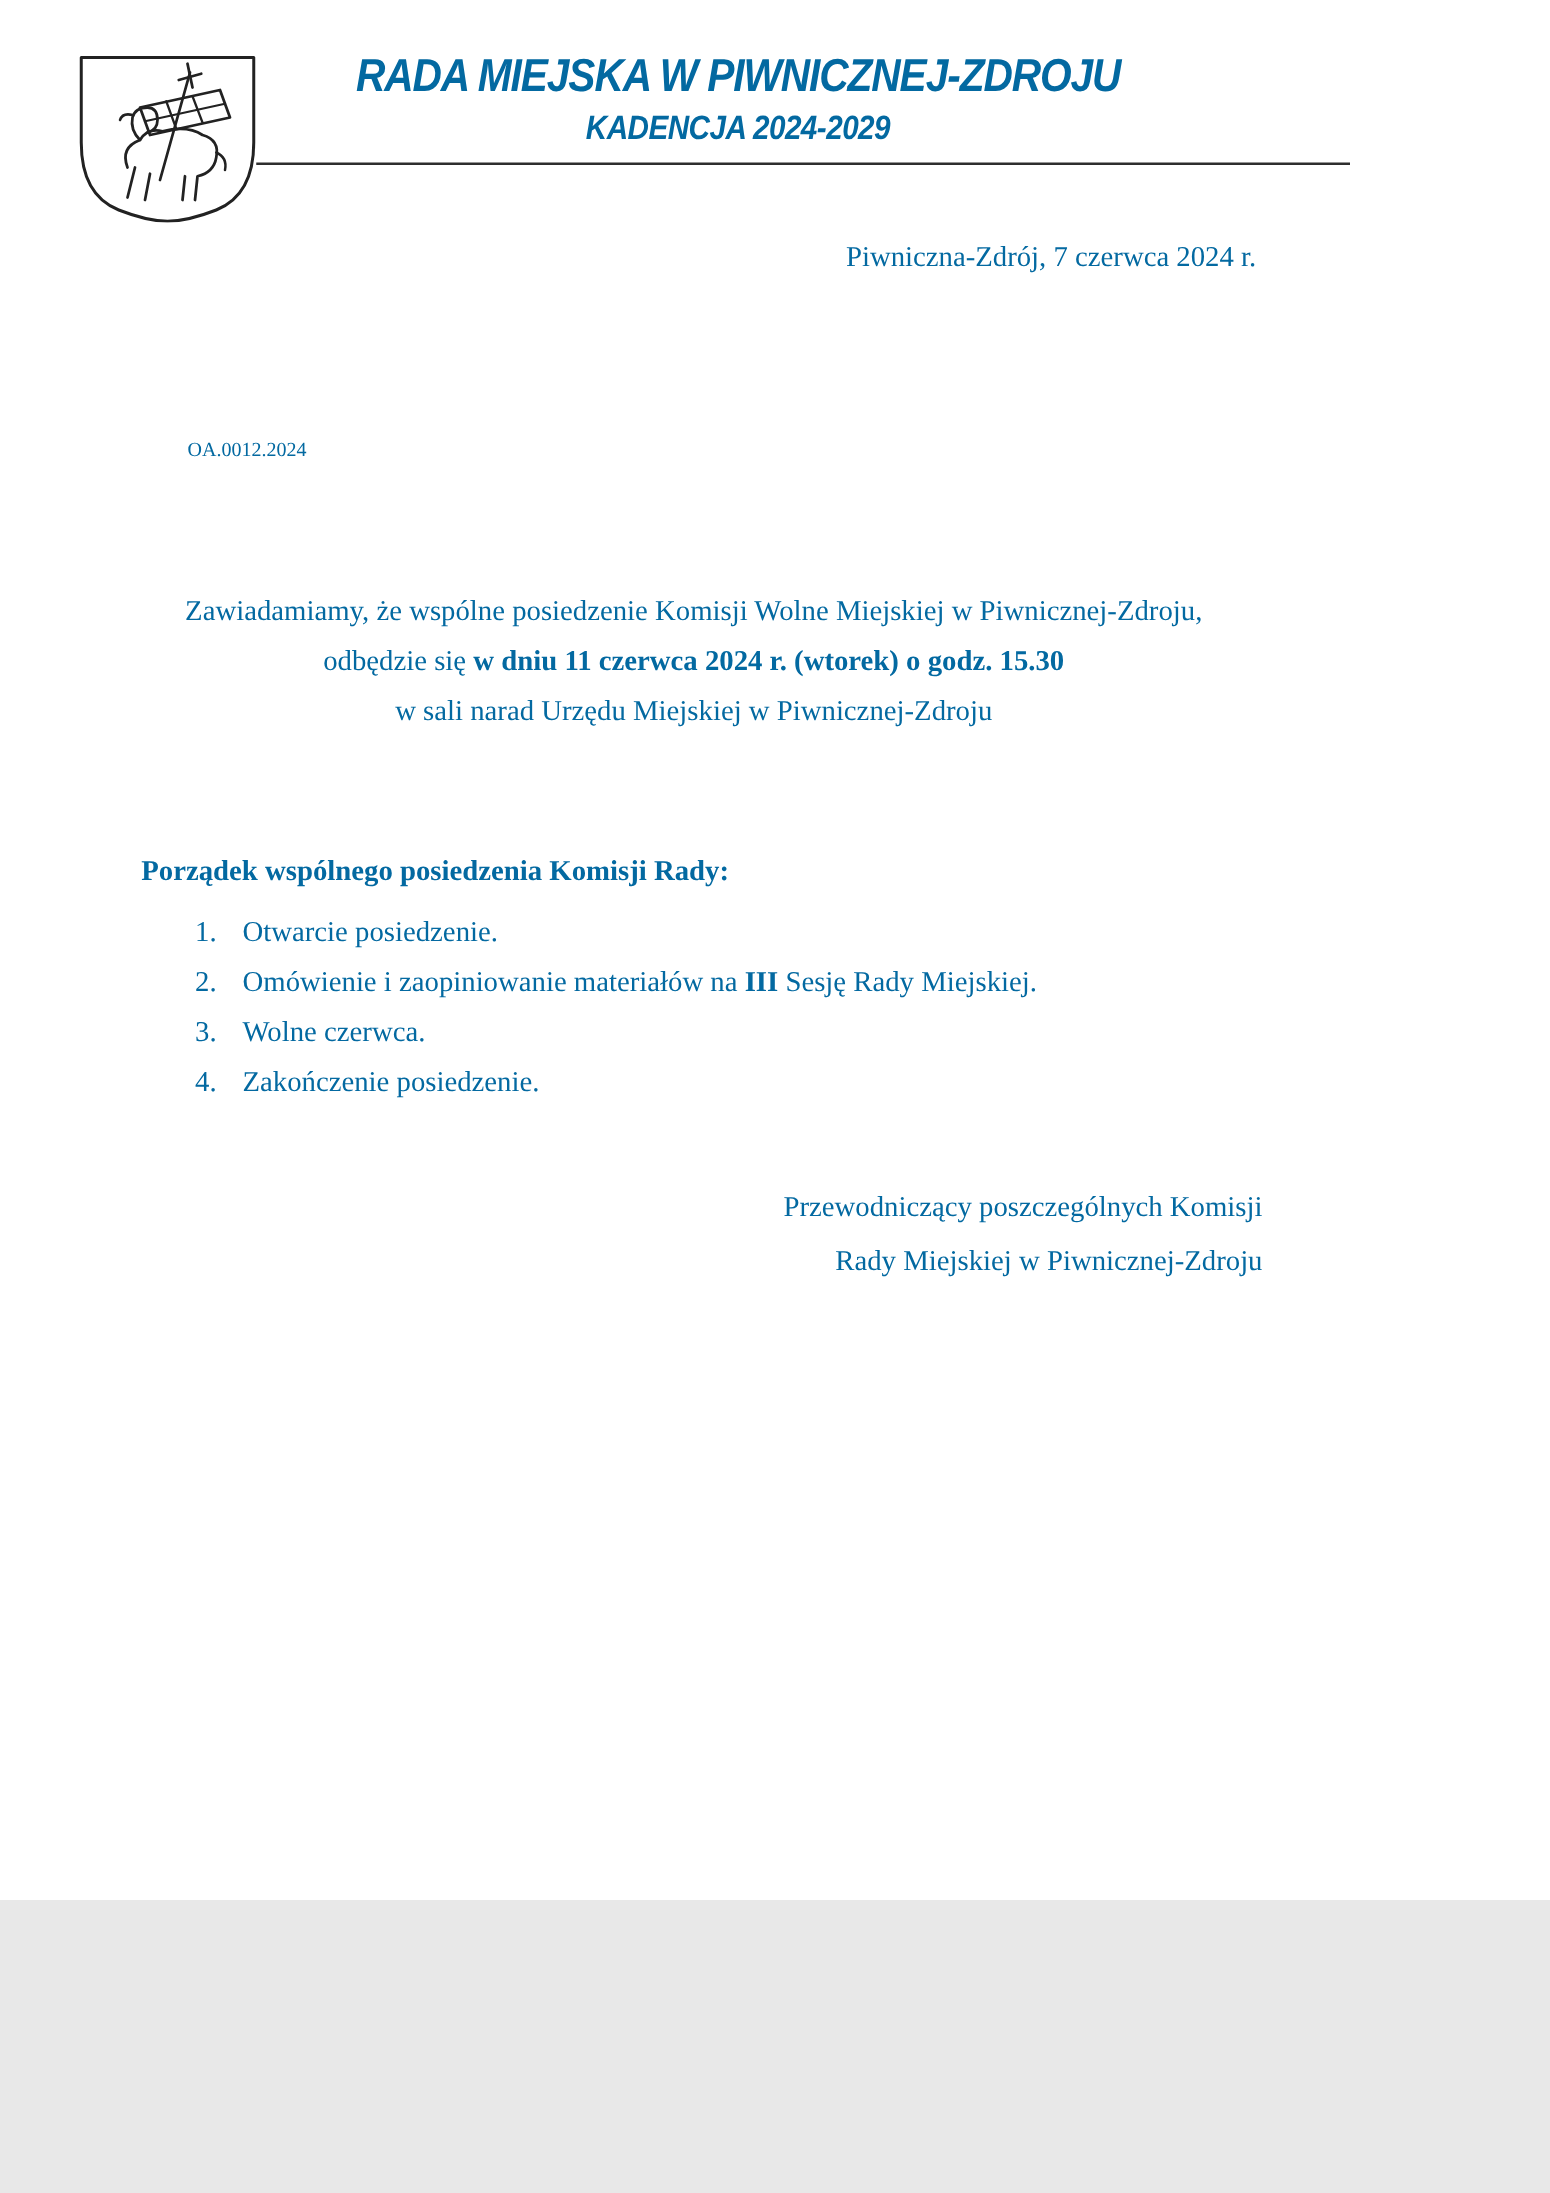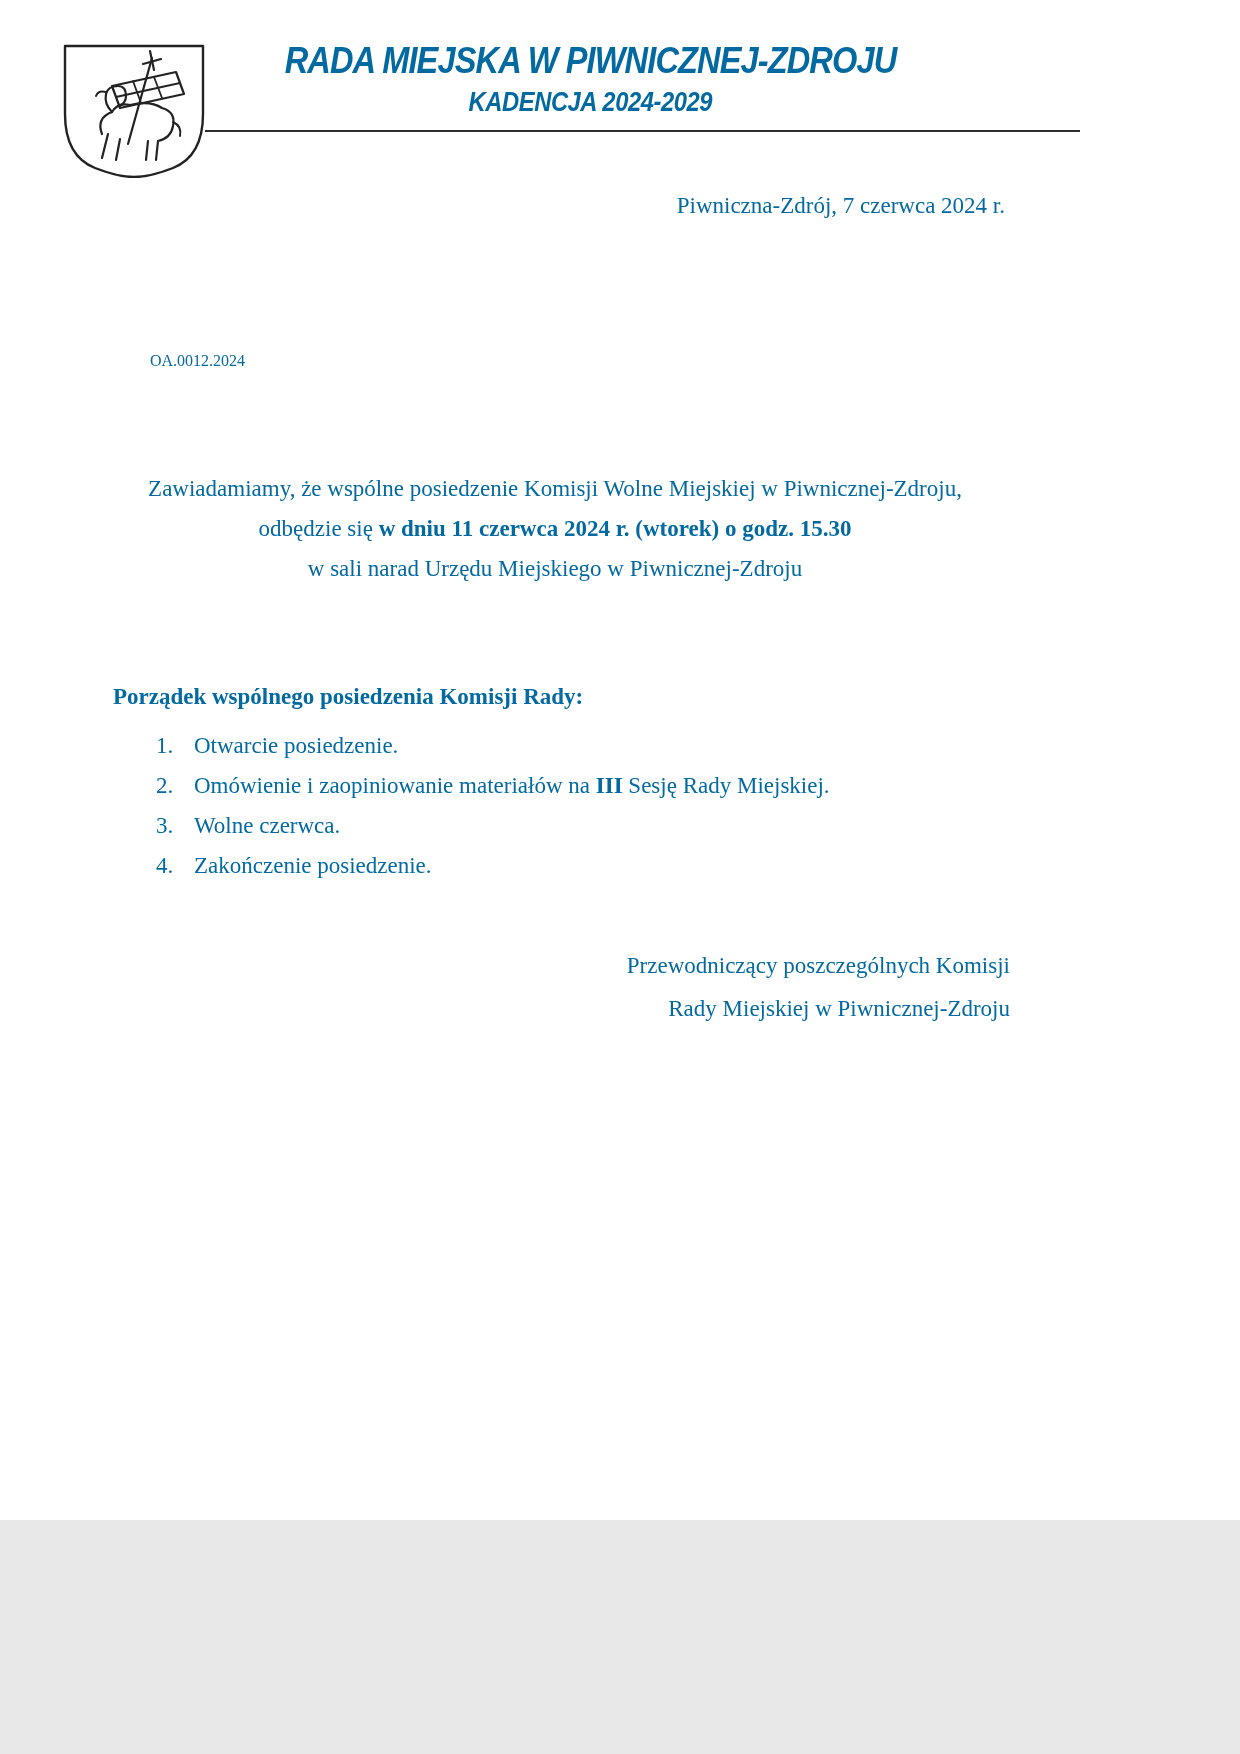--- a/index.html
+++ b/index.html
@@ -79,21 +79,21 @@
   </div>
   <div class="header-rule"></div>
 
   <div class="date-line">Piwniczna-Zdrój, 7 czerwca 2024 r.</div>
 
   <div class="ref-number">OA.0012.2024</div>
 
   <div class="intro">
     <div>Zawiadamiamy, że wspólne posiedzenie Komisji Wolne Miejskiej w Piwnicznej-Zdroju,</div>
     <div><span>odbędzie się </span><b>w dniu 11 czerwca 2024 r. (wtorek) o godz. 15.30</b></div>
-    <div>w sali narad Urzędu Miejskiego w Piwnicznej-Zdroju</div>
+    <div>w sali narad Urzędu Miejskiej w Piwnicznej-Zdroju</div>
   </div>
 
   <div class="agenda-heading">Porządek wspólnego posiedzenia Komisji Rady:</div>
   <div class="agenda-list">
     <div class="agenda-item">
       <span class="num">1.</span>
       <span><span>Otwarcie posiedzenie.</span><b></b><span></span></span>
     </div>
     <div class="agenda-item">
       <span class="num">2.</span>

